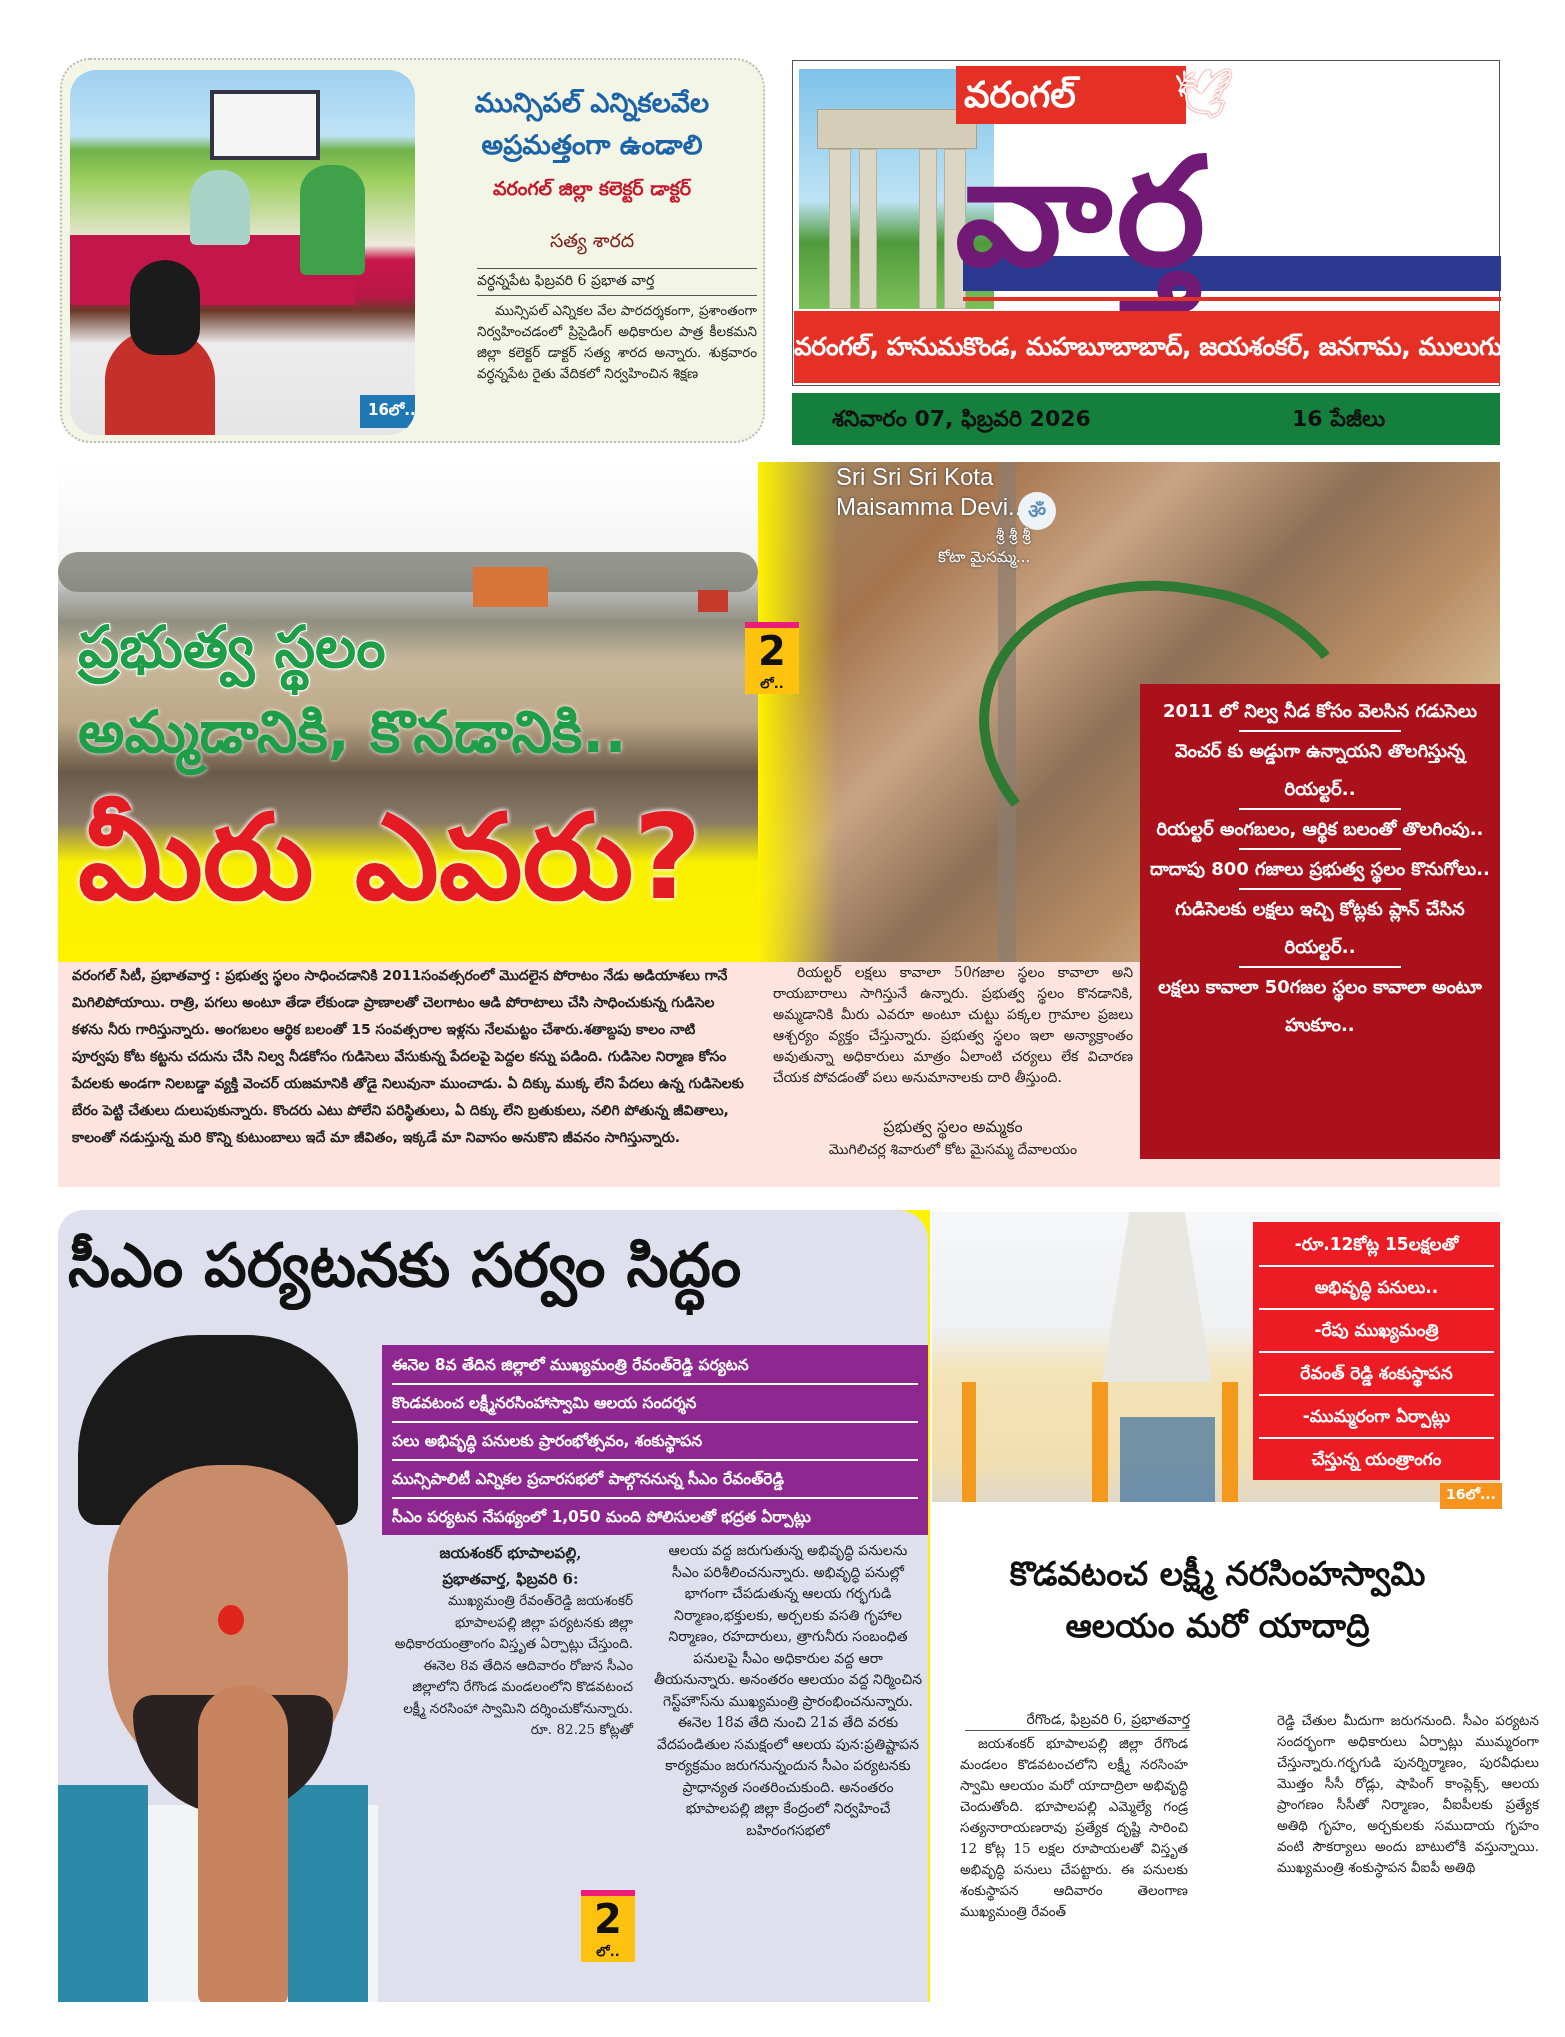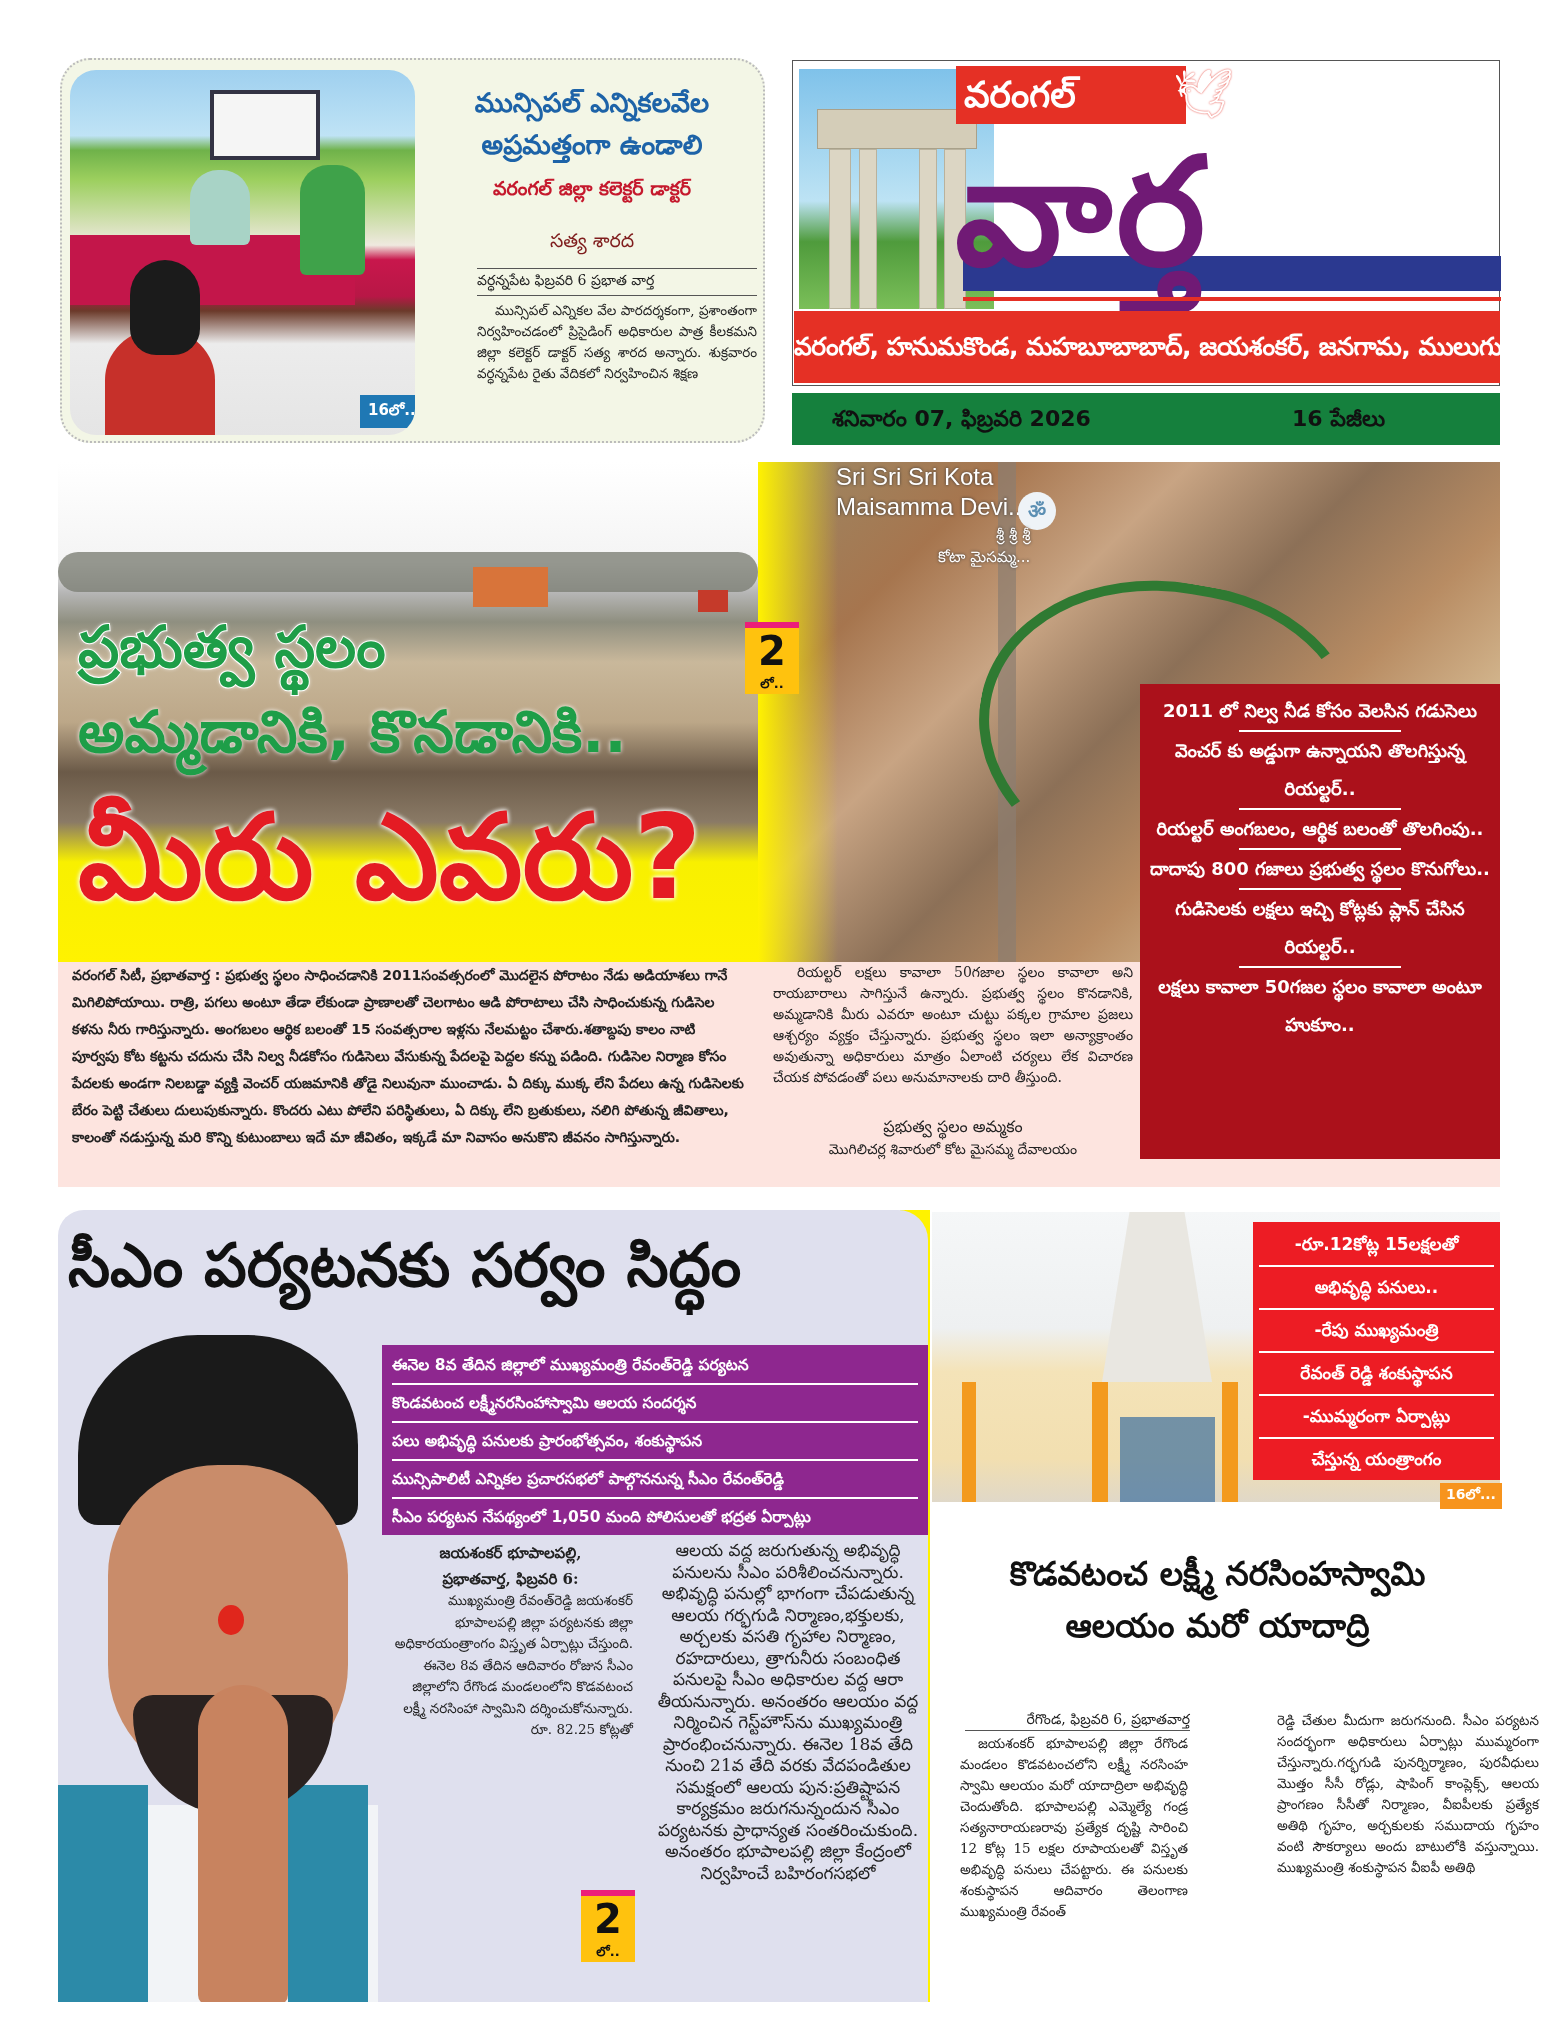--- a/index.html
+++ b/index.html
@@ -85,21 +85,21 @@
   .cm-beard { left: 75px; top: 360px; width: 200px; height: 120px; background: #2a2220; border-radius: 20px 20px 100px 100px; }
   .cm-hands { left: 140px; top: 350px; width: 90px; height: 320px; background: #c8835f; border-radius: 45px 45px 10px 10px; }
   .cm-shirt { left: 0; top: 470px; width: 320px; height: 197px; background: #f2f4f7; }
   .cm-scarf-l { left: 0; top: 450px; width: 90px; height: 217px; background: #2c8aa8; }
   .cm-scarf-r { left: 230px; top: 450px; width: 80px; height: 217px; background: #2c8aa8; }
   .purple { left: 324px; top: 135px; width: 546px; height: 190px; background: #8e278f; color: #fff; text-align: left; padding: 2px 10px; }
   .purple .item { font-weight: bold; font-size: 15.5px; line-height: 36px; border-bottom: 2px solid #fff; }
   .purple .item:last-child { border-bottom: none; }
   .cm-dateline { left: 330px; top: 330px; width: 245px; text-align: center; font-family: "DejaVu Serif", serif; font-weight: bold; font-size: 15px; line-height: 26px; }
   .cm-body1 { left: 330px; top: 380px; width: 245px; text-align: right; font-family: "DejaVu Serif", serif; font-size: 13.5px; line-height: 21.5px; }
-  .cm-body2 { left: 595px; top: 330px; width: 270px; text-align: center; font-family: "DejaVu Serif", serif; font-size: 17px; line-height: 21.5px; }
+  .cm-body2 { left: 595px; top: 330px; width: 270px; text-align: center; font-family: "DejaVu Serif", serif; font-size: 14px; line-height: 21.5px; }
   .cm-badge { left: 523px; top: 680px; }
 
   
   .temple-photo { left: 932px; top: 1212px; width: 568px; height: 290px; overflow: hidden;
                   background: linear-gradient(180deg,#f5f7f8 0%,#eef0f1 40%,#f4e3b8 55%,#f2dfb0 85%,#e0d8c8 100%); }
   .gopuram { left: 170px; top: 0; width: 110px; height: 170px; background: #e9e7e1; clip-path: polygon(25% 0,75% 0,100% 100%,0 100%); }
   .pillar { background: #f39a1e; }
   .gate { left: 188px; top: 205px; width: 95px; height: 85px; background: #3c6fa0; opacity: 0.7; }
   .temple-red { left: 1253px; top: 1222px; width: 247px; height: 258px; background: #ed1c24; color: #fff; text-align: center; padding: 2px 6px; }
   .temple-red .item { font-weight: bold; font-size: 17px; line-height: 41px; border-bottom: 2px solid #fff; }

